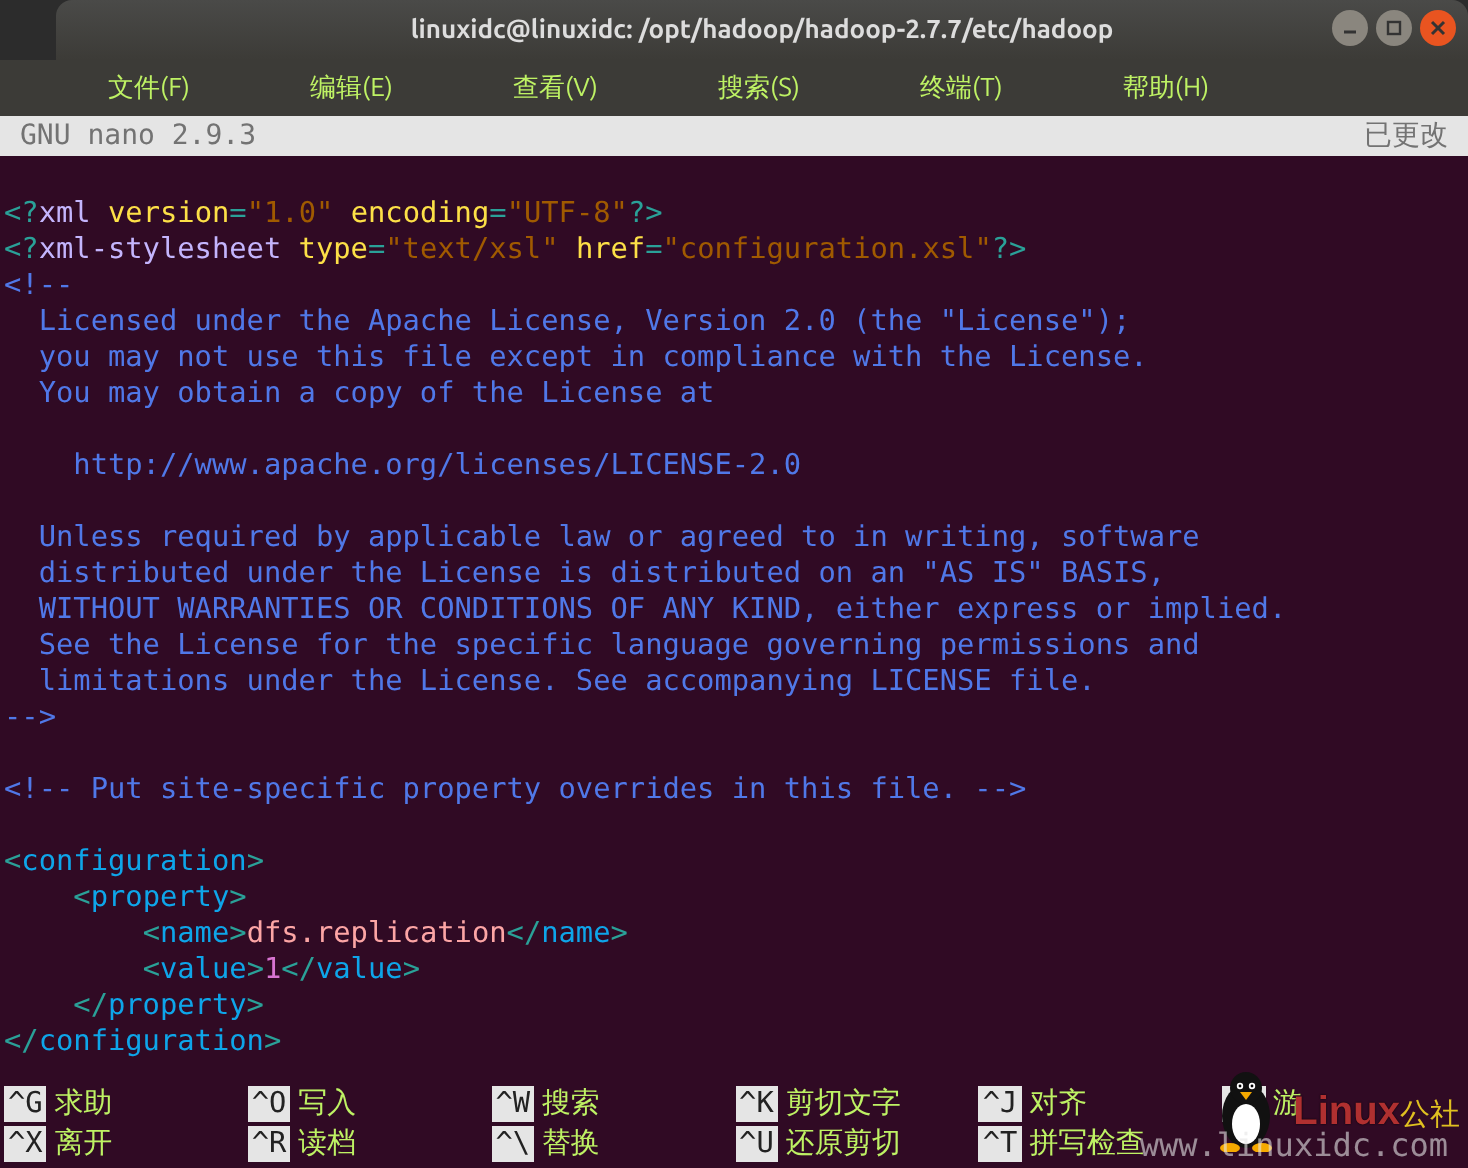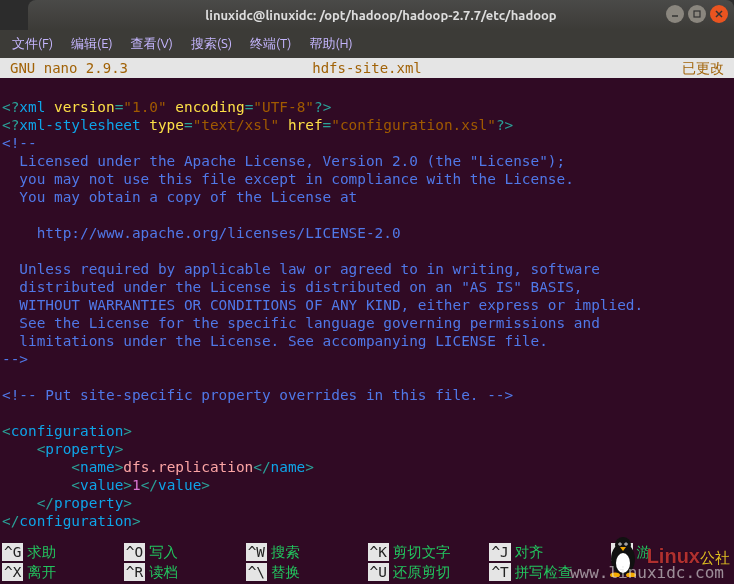--- a/index.html
+++ b/index.html
@@ -54,28 +54,29 @@
   .menubar {
     height: 28px;
     background: #3c3b37;
     display: flex;
     align-items: center;
     padding: 0 4px;
     gap: 2px;
     font-family: "Ubuntu","DejaVu Sans",sans-serif;
   }
   .menu-item {
-    color: #c4b5fd;
+    color: #bef264;
     font-size: 13px;
     padding: 4px 8px;
     cursor: pointer;
+    margin-left: 42px;
   }
   .nano-header {
     background: #e5e5e5;
-    color: #a16207;
+    color: #737373;
     height: 20px;
     line-height: 20px;
     font-family: "DejaVu Sans Mono", monospace;
     font-size: 14px;
     position: relative;
     padding: 0 10px;
   }
   .nano-header .left { position: absolute; left: 10px; }
   .nano-header .center { position: absolute; left: 50%; transform: translateX(-50%); }
   .nano-header .right { position: absolute; right: 10px; text-align: right; }
@@ -89,21 +90,21 @@
     height: 462px;
     white-space: pre;
     overflow: hidden;
   }
   .editor .line { min-height: 18px; }
   .t-cyan { color: #2aa198; }
   .t-mag { color: #d874d1; }
   .t-keyw { color: #0ea5e9; }
   .t-attr { color: #fde047; }
   .t-str { color: #a05a00; }
-  .t-red { color: #0ea5e9; }
+  .t-red { color: #c4b5fd; }
   .t-blue { color: #5078e8; }
   .t-white { color: #fca5a5; }
   .footer {
     background: #300a24;
     display: flex;
     flex-wrap: wrap;
     font-size: 14.4px;
     line-height: 18px;
     padding: 2px 0;
   }
@@ -114,21 +115,21 @@
     height: 20px;
   }
   .sc .key {
     background: #e5e5e5;
     color: #222;
     padding: 0 2px;
     margin: 0 4px 0 2px;
     min-width: 20px;
     text-align: center;
   }
-  .sc .lbl { color: #22c55e; }
+  .sc .lbl { color: #bef264; }
   .watermark {
     position: absolute;
     right: 4px;
     bottom: 4px;
     display: flex;
     align-items: center;
     gap: 4px;
     pointer-events: none;
   }
   .watermark .penguin svg { width: 40px; height: 44px; }
@@ -165,21 +166,20 @@
   <div class="menu-item">文件(F)</div>
   <div class="menu-item">编辑(E)</div>
   <div class="menu-item">查看(V)</div>
   <div class="menu-item">搜索(S)</div>
   <div class="menu-item">终端(T)</div>
   <div class="menu-item">帮助(H)</div>
 </div>
 
 <div class="nano-header">
   <span class="left">  GNU nano 2.9.3</span>
-  <span class="center">hdfs-site.xml</span>
   <span class="right">已更改</span>
 </div>
 
 <div class="editor" id="editor"><div class="line">&nbsp;</div><div class="line"><span class="t-cyan">&lt;?</span><span class="t-red">xml</span><span> </span><span class="t-attr">version</span><span class="t-cyan">=</span><span class="t-str">"1.0"</span><span> </span><span class="t-attr">encoding</span><span class="t-cyan">=</span><span class="t-str">"UTF-8"</span><span class="t-cyan">?&gt;</span></div><div class="line"><span class="t-cyan">&lt;?</span><span class="t-red">xml-stylesheet</span><span> </span><span class="t-attr">type</span><span class="t-cyan">=</span><span class="t-str">"text/xsl"</span><span> </span><span class="t-attr">href</span><span class="t-cyan">=</span><span class="t-str">"configuration.xsl"</span><span class="t-cyan">?&gt;</span></div><div class="line"><span class="t-blue">&lt;!--</span></div><div class="line"><span class="t-blue">  Licensed under the Apache License, Version 2.0 (the "License");</span></div><div class="line"><span class="t-blue">  you may not use this file except in compliance with the License.</span></div><div class="line"><span class="t-blue">  You may obtain a copy of the License at</span></div><div class="line">&nbsp;</div><div class="line"><span class="t-blue">    http://www.apache.org/licenses/LICENSE-2.0</span></div><div class="line">&nbsp;</div><div class="line"><span class="t-blue">  Unless required by applicable law or agreed to in writing, software</span></div><div class="line"><span class="t-blue">  distributed under the License is distributed on an "AS IS" BASIS,</span></div><div class="line"><span class="t-blue">  WITHOUT WARRANTIES OR CONDITIONS OF ANY KIND, either express or implied.</span></div><div class="line"><span class="t-blue">  See the License for the specific language governing permissions and</span></div><div class="line"><span class="t-blue">  limitations under the License. See accompanying LICENSE file.</span></div><div class="line"><span class="t-blue">--&gt;</span></div><div class="line">&nbsp;</div><div class="line"><span class="t-blue">&lt;!-- Put site-specific property overrides in this file. --&gt;</span></div><div class="line">&nbsp;</div><div class="line"><span class="t-cyan">&lt;</span><span class="t-keyw">configuration</span><span class="t-cyan">&gt;</span></div><div class="line"><span>    </span><span class="t-cyan">&lt;</span><span class="t-keyw">property</span><span class="t-cyan">&gt;</span></div><div class="line"><span>        </span><span class="t-cyan">&lt;</span><span class="t-keyw">name</span><span class="t-cyan">&gt;</span><span class="t-white">dfs.replication</span><span class="t-cyan">&lt;/</span><span class="t-keyw">name</span><span class="t-cyan">&gt;</span></div><div class="line"><span>        </span><span class="t-cyan">&lt;</span><span class="t-keyw">value</span><span class="t-cyan">&gt;</span><span class="t-mag">1</span><span class="t-cyan">&lt;/</span><span class="t-keyw">value</span><span class="t-cyan">&gt;</span></div><div class="line"><span>    </span><span class="t-cyan">&lt;/</span><span class="t-keyw">property</span><span class="t-cyan">&gt;</span></div><div class="line"><span class="t-cyan">&lt;/</span><span class="t-keyw">configuration</span><span class="t-cyan">&gt;</span></div></div>
 
 <div class="footer" id="footer">
     <div class="sc">
       <span class="key">^G</span>
       <span class="lbl">求助</span>
     </div>

